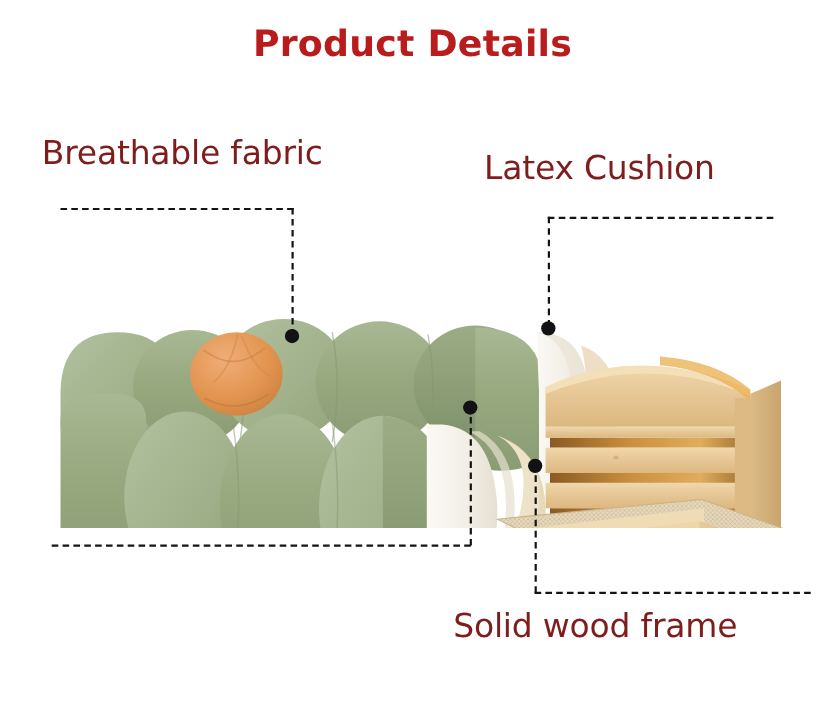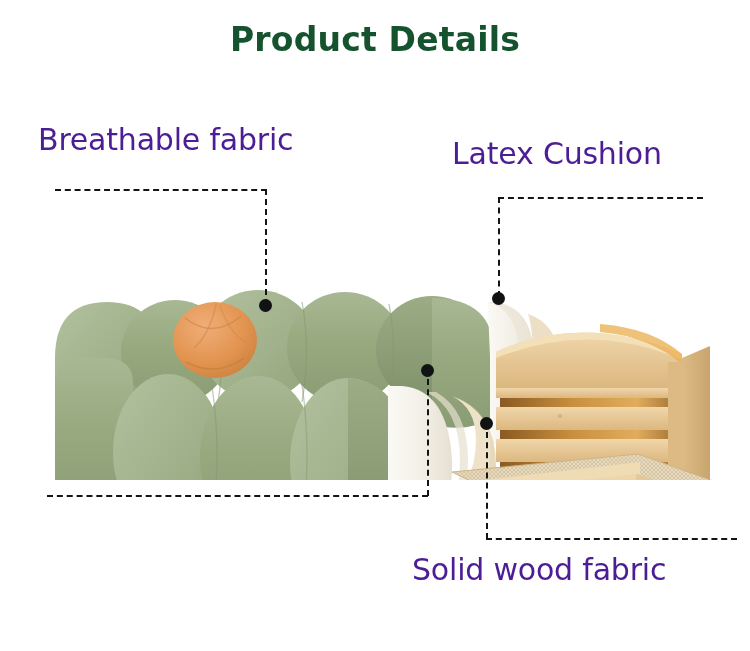--- a/index.html
+++ b/index.html
@@ -18,34 +18,34 @@
 
   
   .page-title{
     position:absolute;
     left:0; top:20px;
     width:750px;
     text-align:center;
     font-size:33px;
     font-weight:700;
     letter-spacing:.2px;
-    color:#14532d;
+    color:#b91c1c;
   }
 
   
   .callout-label{
     position:absolute;
     font-size:30px;
     font-weight:400;
-    color:#4c1d95;
+    color:#7f1d1d;
     white-space:nowrap;
     letter-spacing:-.2px;
   }
   #lbl-fabric  {left:38px;  top:122px;}
-  #lbl-latex   {left:452px; top:136px;}
+  #lbl-latex   {left:440px; top:136px;}
   #lbl-foam    {left:36px;  top:508px;}
   #lbl-wood    {left:412px; top:552px;}
 
   
   .lead-h{
     position:absolute;
     height:0;
     border-top:2px dashed #141414;
   }
   .lead-v{
@@ -257,18 +257,18 @@
 
   <div class="callout-label" id="lbl-latex">Latex Cushion</div>
   <div class="lead-h" id="ll-h"></div>
   <div class="lead-v" id="ll-v"></div>
   <div class="lead-dot" id="ll-d"></div>
 
   <div class="lead-h" id="hf-h"></div>
   <div class="lead-v" id="hf-v"></div>
   <div class="lead-dot" id="hf-d"></div>
 
-  <div class="callout-label" id="lbl-wood">Solid wood fabric</div>
+  <div class="callout-label" id="lbl-wood">Solid wood frame</div>
   <div class="lead-h" id="sw-h"></div>
   <div class="lead-v" id="sw-v"></div>
   <div class="lead-dot" id="sw-d"></div>
 
 </div>
 
 </body></html>

